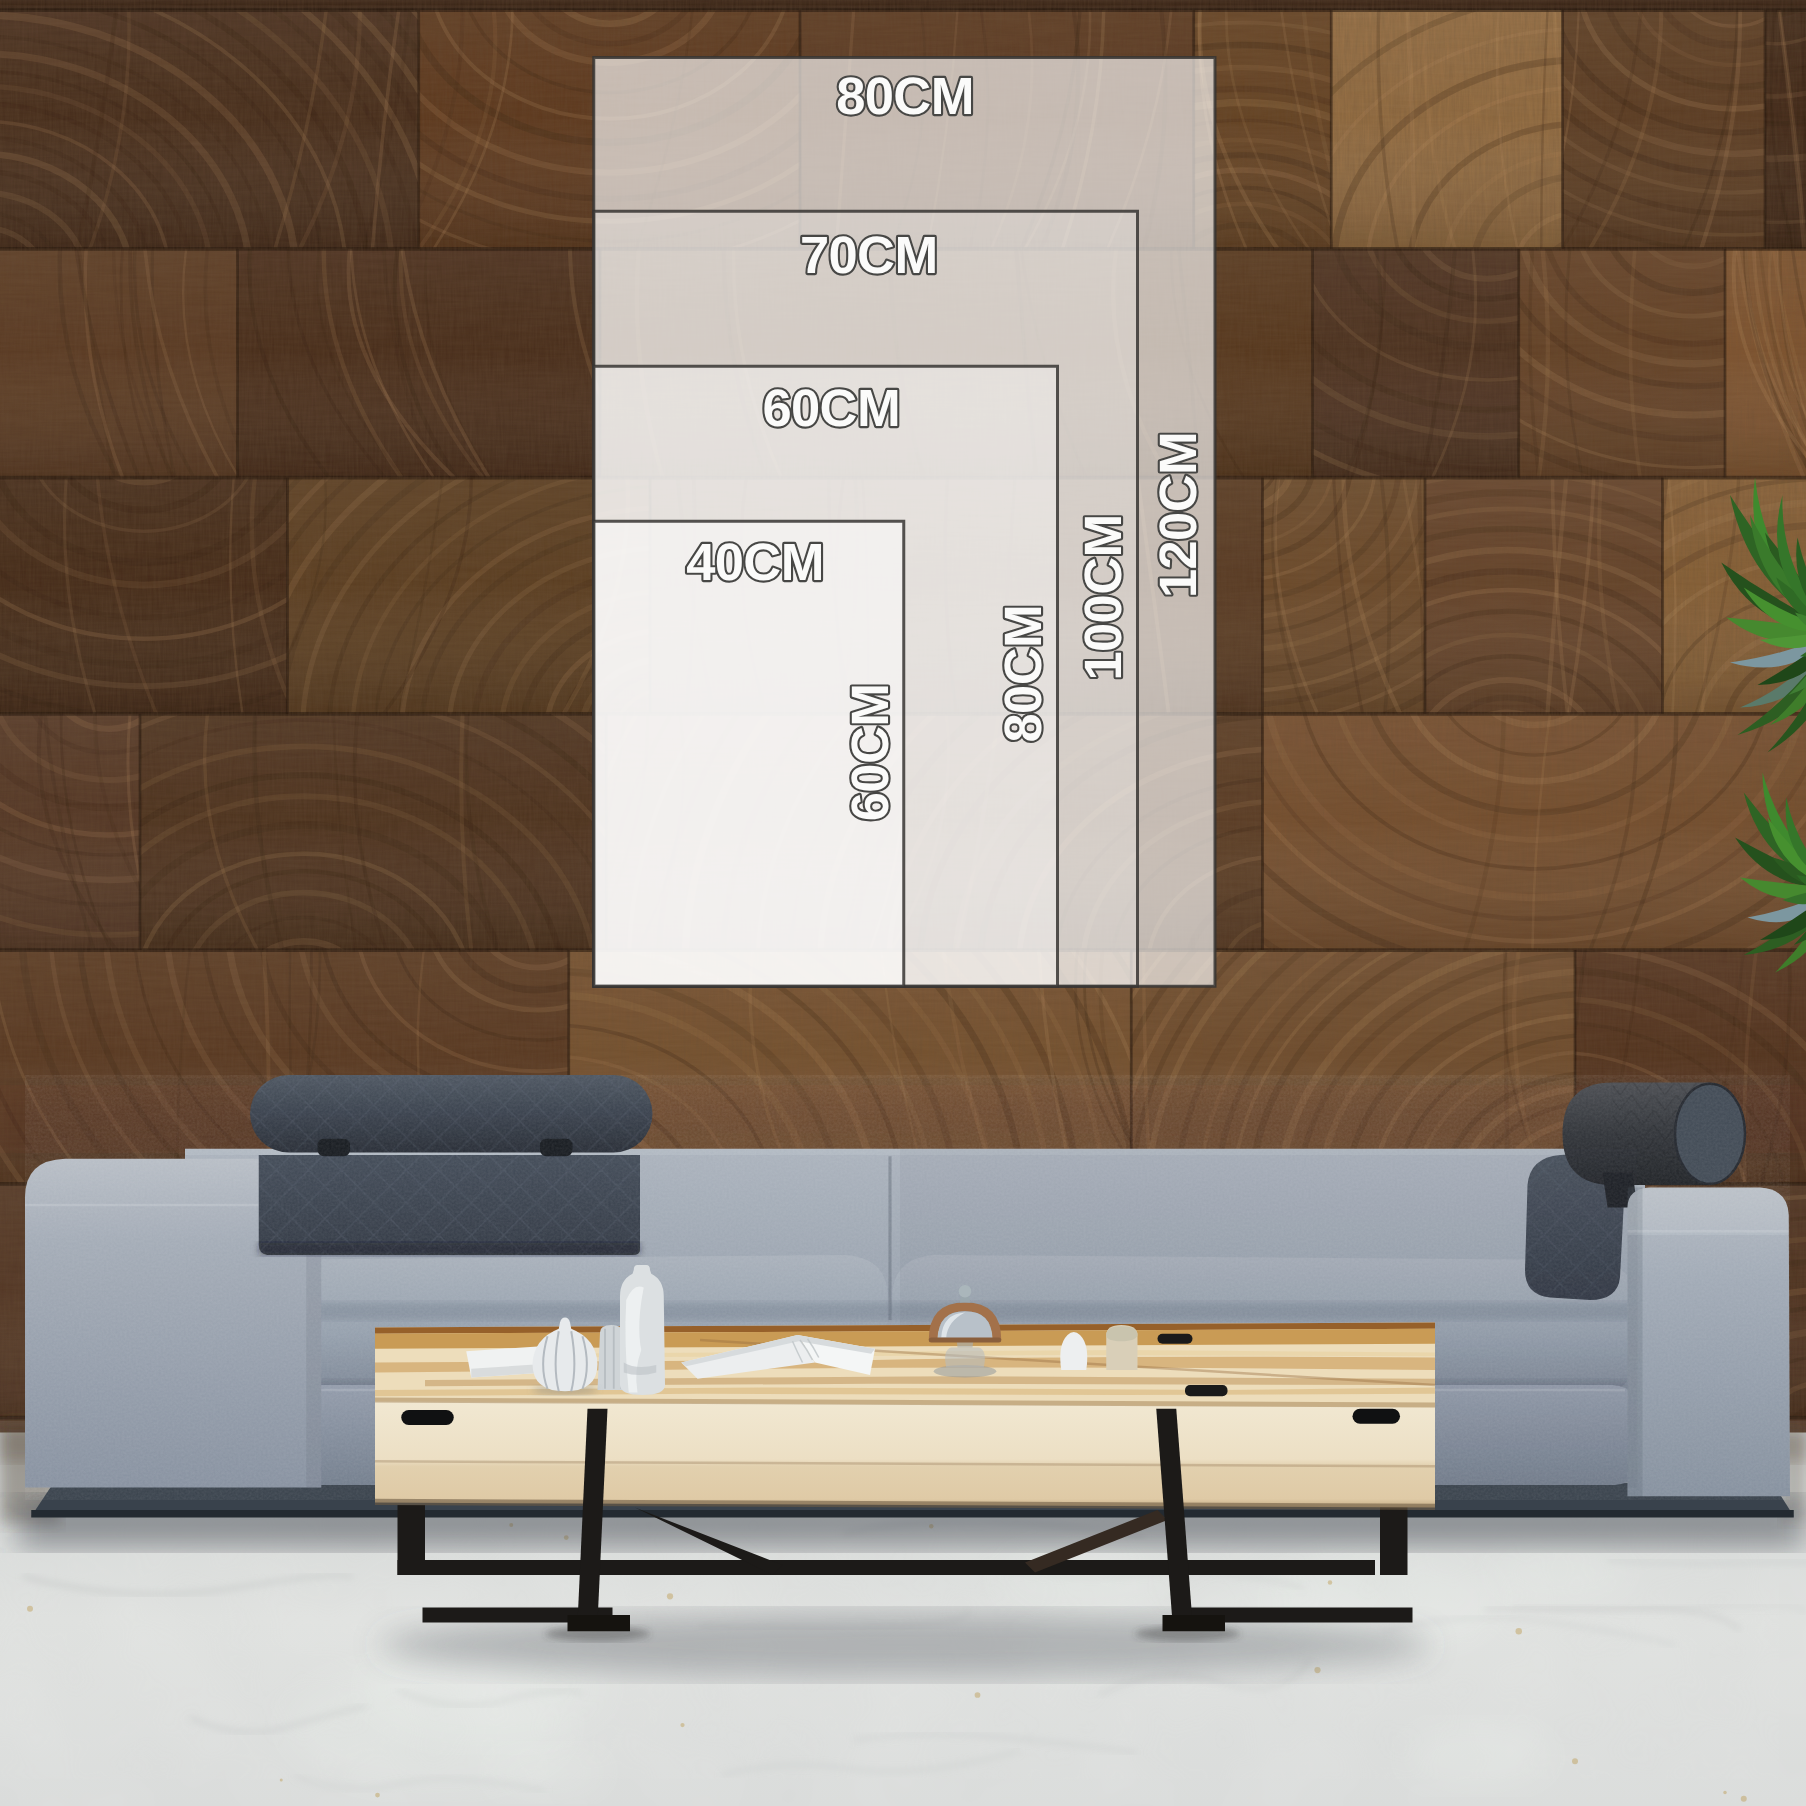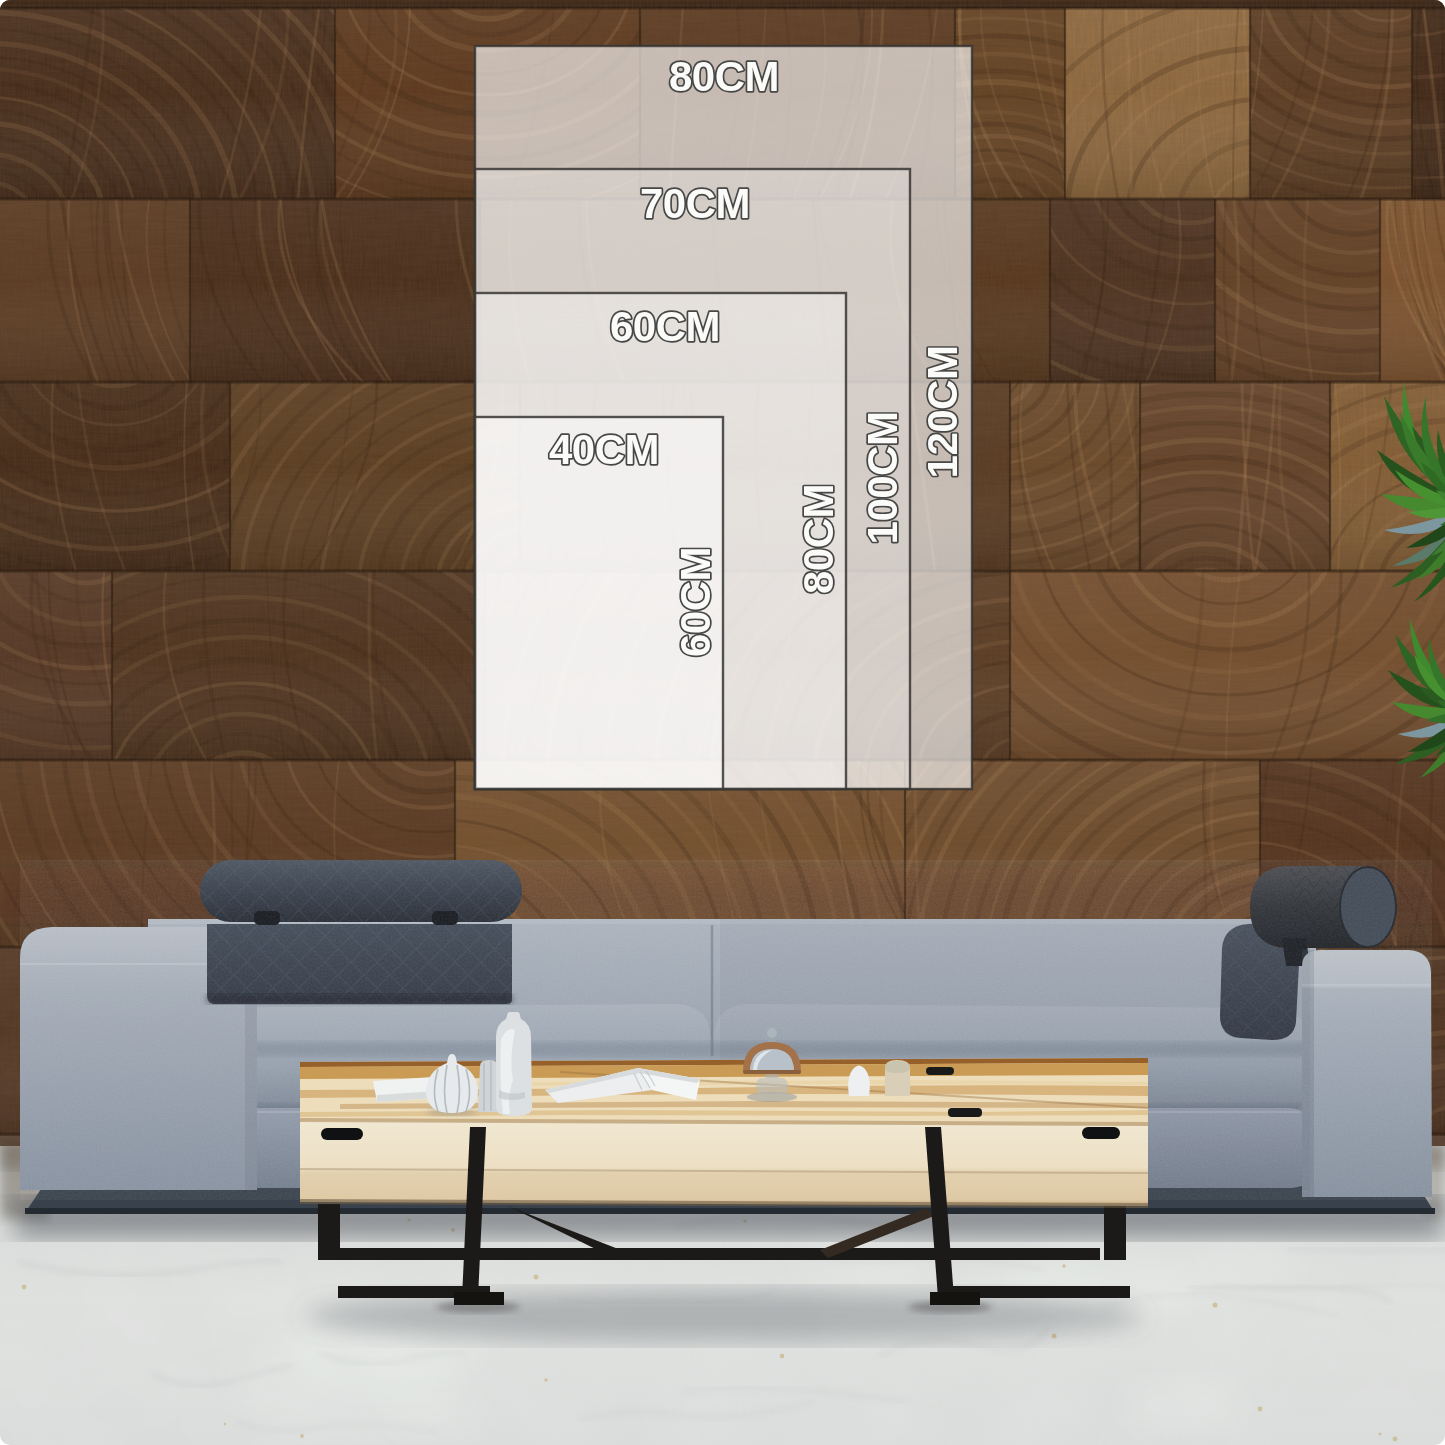--- a/index.html
+++ b/index.html
@@ -1,15 +1,15 @@
 <!DOCTYPE html>
 <html><head><meta charset="utf-8">
 <style>
 html,body{margin:0;padding:0;background:#fff;}
-.stage{position:relative;width:1445px;height:1445px;overflow:hidden;border-radius:10px;}
+.stage{position:relative;width:1445px;height:1445px;overflow:hidden;}
 svg{display:block;}
 </style></head>
 <body>
 <div class="stage">
 <svg width="1445" height="1445" viewBox="0 0 1445 1445" xmlns="http://www.w3.org/2000/svg">
 <defs>
 
 <linearGradient id="blockShade" x1="0" y1="0" x2="0" y2="1">
  <stop offset="0" stop-color="#ffffff" stop-opacity="0.05"></stop>
  <stop offset="0.45" stop-color="#ffffff" stop-opacity="0"></stop>

